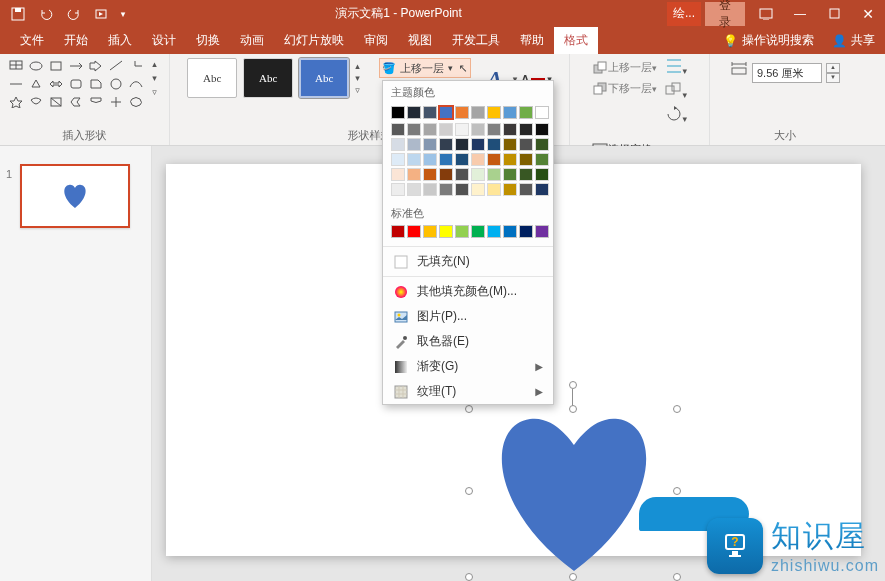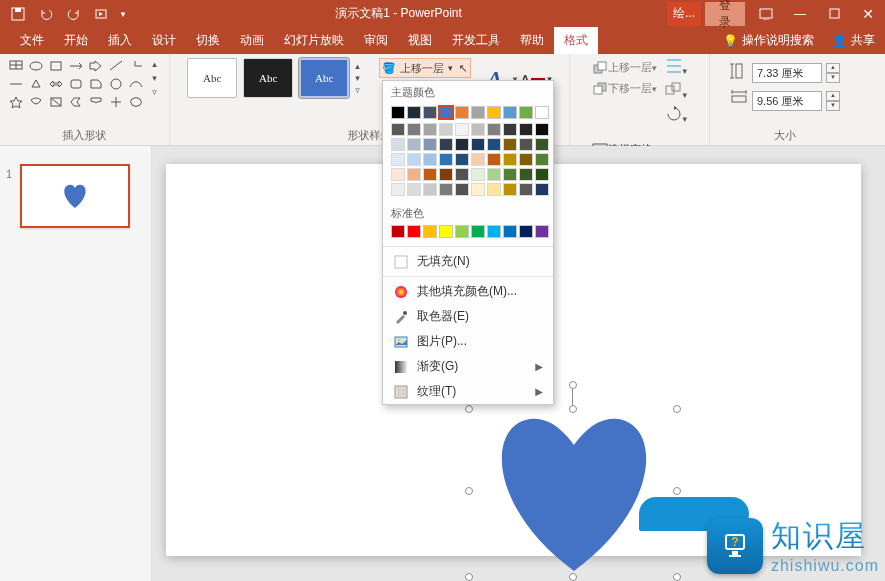--- a/index.html
+++ b/index.html
@@ -375,31 +375,20 @@
               <path d="M9 0 l3 2 l-3 2" fill="#555"></path>
             </svg><span style="font-size:9px;">▾</span></div>
       </div>
     </div>
     <div class="g-label">排列</div>
   </div>
 
   <div class="group" style="width:150px; border-right:none;">
     <div class="g-content">
       <div class="sizegrp">
-        <div class="size-row">
-          <span class="sizeico"><svg>
-                <rect x="6" y="2" width="6" height="14"></rect>
-                <path d="M2 2v14 M0 2h4 M0 16h4"></path>
-              </svg></span>
-          <input class="size-input" value="7.33 厘米" style="">
-          <div class="spin">
-              <div>▲</div>
-              <div>▼</div>
-            </div>
-        </div>
         <div class="size-row">
           <span class="sizeico"><svg>
                 <rect x="2" y="6" width="14" height="6"></rect>
                 <path d="M2 2h14 M2 0v4 M16 0v4"></path>
               </svg></span>
           <input class="size-input" value="9.56 厘米" style="">
           <div class="spin">
               <div>▲</div>
               <div>▼</div>
             </div>
@@ -509,35 +498,35 @@
               <stop offset="1" stop-color="#f06"></stop>
             </radialGradient>
           </defs>
         </svg>
       </span>
     <span>其他填充颜色(M)...</span>
   </div>
   <div class="menu-item">
     <span class="menu-ico">
         <svg width="14" height="14">
-          <path d="M2 12 L9 5 L11 7 L4 14 Z" fill="#888"></path>
-          <circle cx="11" cy="3" r="2" fill="#555"></circle>
-        </svg>
-      </span>
-    <span>取色器(E)</span>
-  </div>
-  <div class="menu-item">
-    <span class="menu-ico">
-        <svg width="14" height="14">
           <rect x="1" y="2" width="12" height="10" fill="#cfe3f5" stroke="#4a7fb0"></rect>
           <circle cx="5" cy="5" r="1.5" fill="#fc0"></circle>
           <path d="M1 10 l4 -3 l3 2 l5 -4 v5 h-12" fill="#4a7fb0"></path>
         </svg>
       </span>
     <span>图片(P)...</span>
+  </div>
+  <div class="menu-item">
+    <span class="menu-ico">
+        <svg width="14" height="14">
+          <path d="M2 12 L9 5 L11 7 L4 14 Z" fill="#888"></path>
+          <circle cx="11" cy="3" r="2" fill="#555"></circle>
+        </svg>
+      </span>
+    <span>取色器(E)</span>
   </div>
   <div class="menu-item">
     <span class="menu-ico">
         <svg width="14" height="14">
           <rect x="1" y="1" width="12" height="12" fill="url(#gg)"></rect>
           <defs>
             <linearGradient id="gg">
               <stop offset="0" stop-color="#333"></stop>
               <stop offset="1" stop-color="#eee"></stop>
             </linearGradient>

